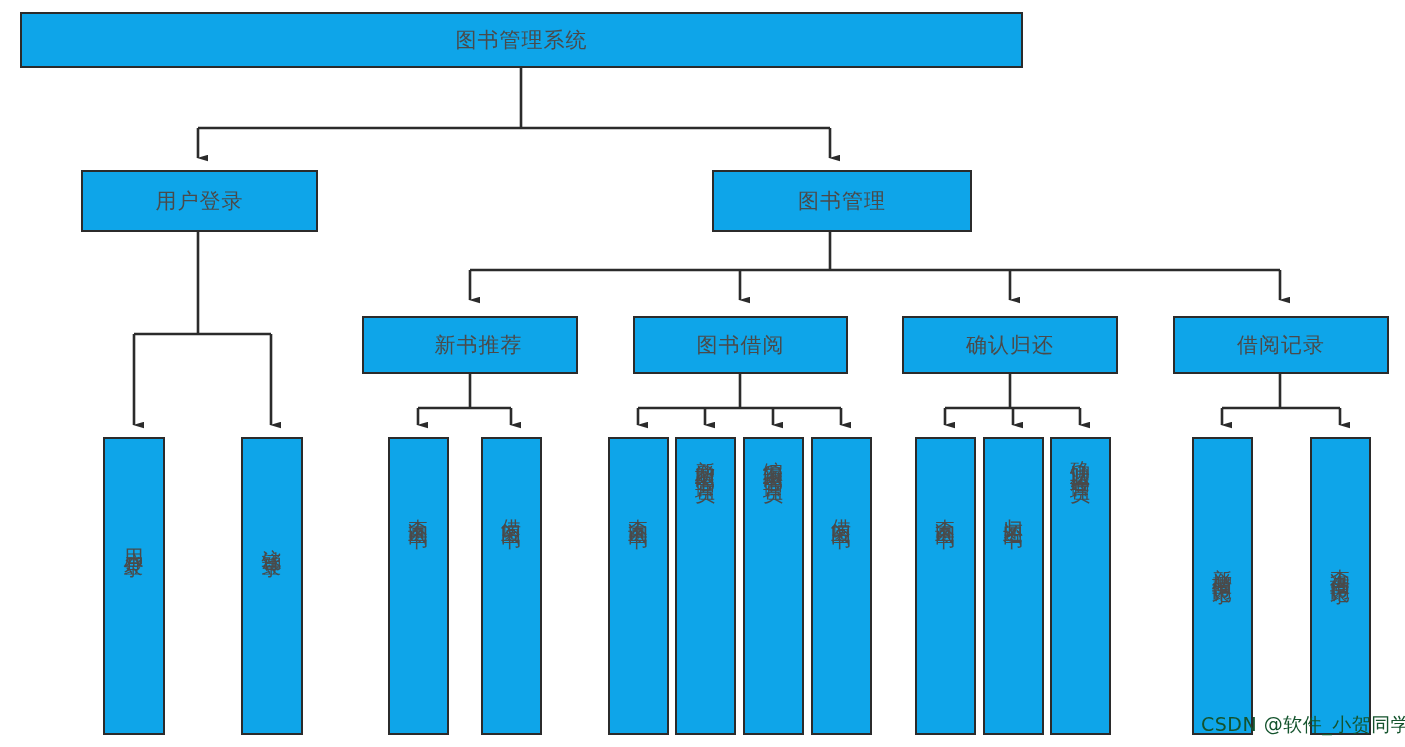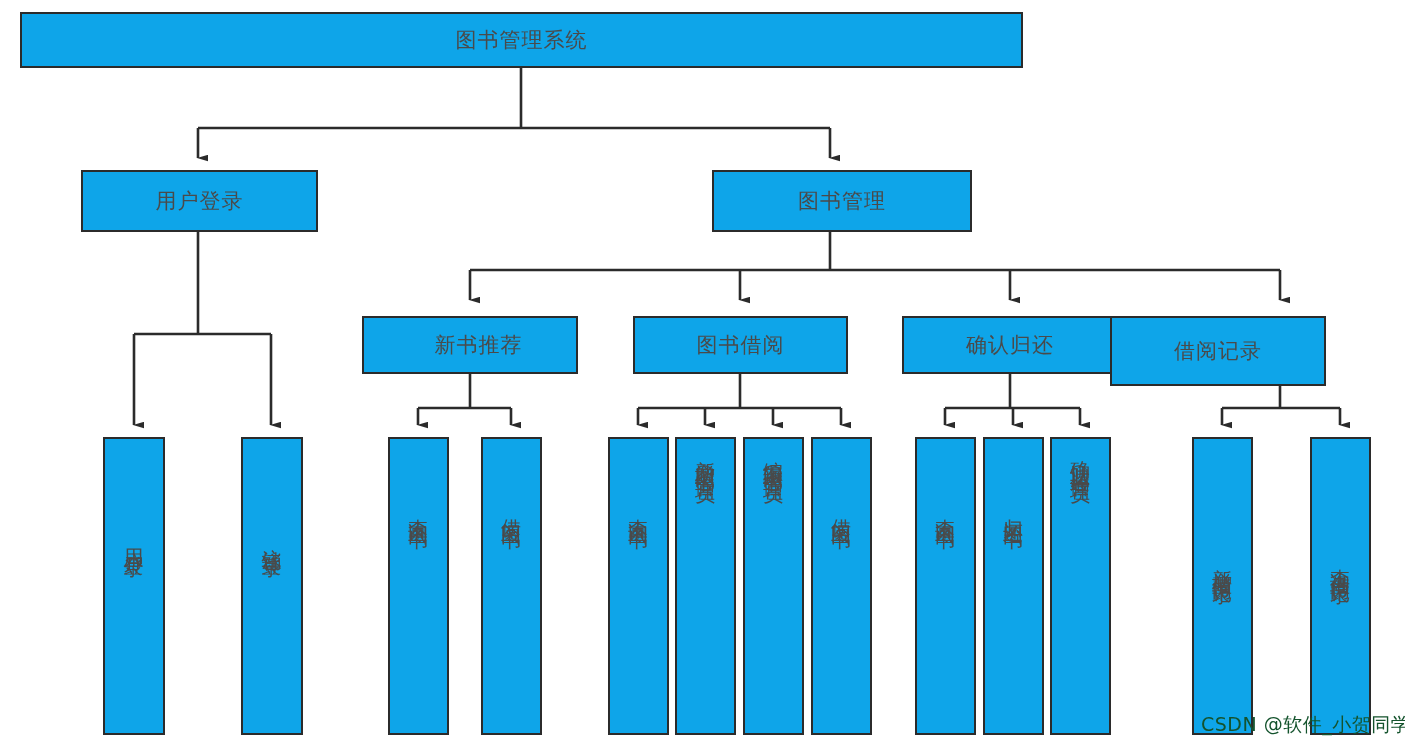--- a/index.html
+++ b/index.html
@@ -145,21 +145,21 @@
 
   <div class="node horiz" style="left:362px; top:316px; width:216px; height:58px;padding-left:17px;">
     <span class="lbl">新书推荐</span>
   </div>
   <div class="node horiz" style="left:633px; top:316px; width:215px; height:58px;">
     <span class="lbl">图书借阅</span>
   </div>
   <div class="node horiz" style="left:902px; top:316px; width:216px; height:58px;">
     <span class="lbl">确认归还</span>
   </div>
-  <div class="node horiz" style="left:1110px; top:316px; width:216px; height:70px;">
+  <div class="node horiz" style="left:1173px; top:316px; width:216px; height:58px;">
     <span class="lbl">借阅记录</span>
   </div>
 
   <div class="node vert mid2" style="left:103px; top:437px; width:62px; height:298px;">
     <span class="lbl">用户登录</span>
   </div>
   <div class="node vert mid2" style="left:241px; top:437px; width:62px; height:298px;">
     <span class="lbl">注销登录</span>
   </div>
 

